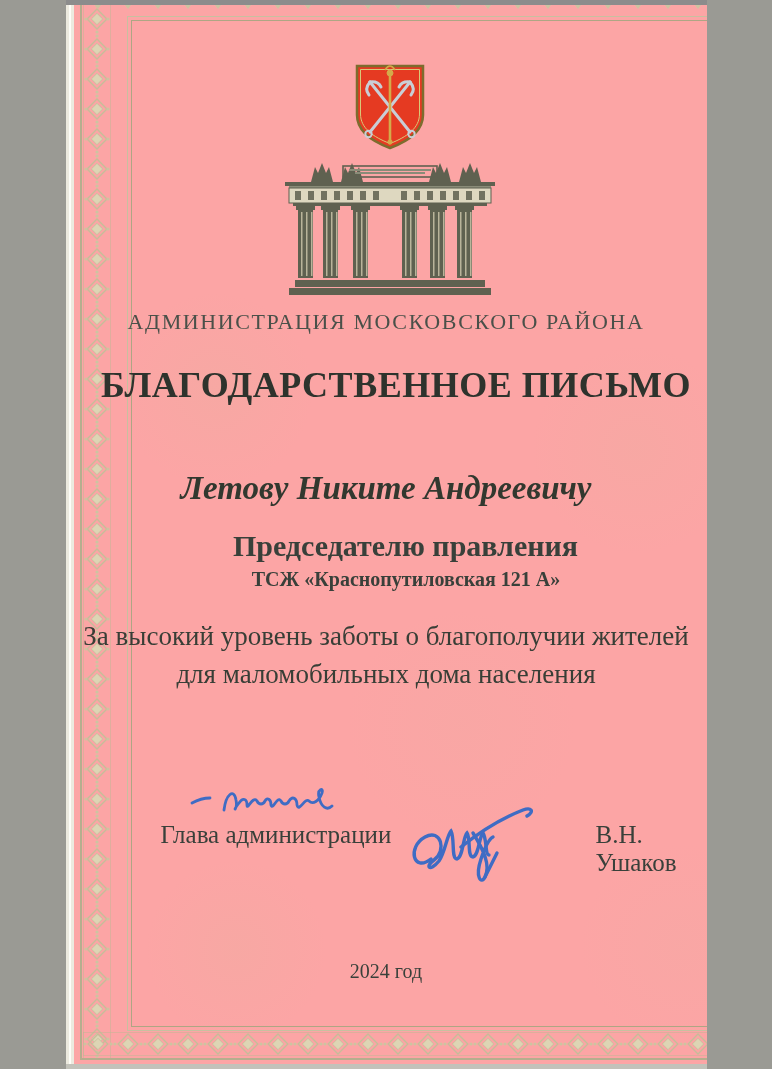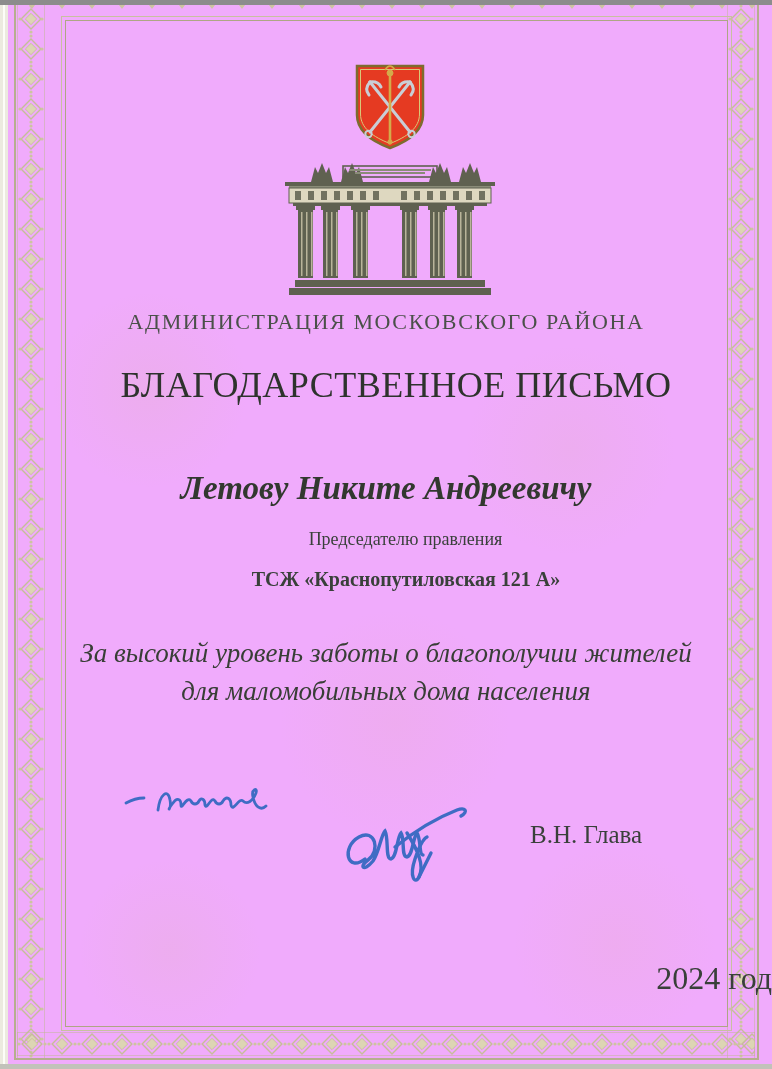--- a/index.html
+++ b/index.html
@@ -1,18 +1,18 @@
 <!DOCTYPE html>
 <html><head>
 <meta charset="utf-8">
 <style>
   html,body{margin:0;padding:0;background:#9a9a94;}
   .page{
-    position:relative;width:772px;height:1069px;margin:0 auto;
-    background:#f0abfc;overflow:hidden;
+    position:relative;width:641px;height:1069px;margin:0 auto;
+    background:#fca5a5;overflow:hidden;
     font-family:"Liberation Serif","DejaVu Serif",serif;color:#39403a;
   }
   
   .scan-top{position:absolute;left:0;top:0;width:772px;height:5px;background:#8c8c8c;}
   .scan-bottom{position:absolute;left:0;top:1064px;width:772px;height:5px;background:#c2c2ba;}
   .scan-left{position:absolute;left:0;top:0;width:8px;height:1069px;background:#eceadf;}
   .scan-left-streak{position:absolute;left:3px;top:0;width:2px;height:1069px;background:#fdfdf8;}
   
   .wm{position:absolute;border-radius:50%;pointer-events:none;}
   .wm1{left:10px;top:250px;width:280px;height:280px;background:radial-gradient(closest-side,rgba(214,186,150,.14),rgba(214,186,150,0) 70%);}
@@ -33,26 +33,26 @@
   .inner-frame{
     position:absolute;left:65px;top:20px;width:661px;height:1005px;
     border:1px solid #aea684;outline:1px solid #c8c0a0;outline-offset:3px;
   }
   
   .coat{position:absolute;left:50%;margin-left:-32px;top:63px;}
   .colonnade{position:absolute;left:50%;margin-left:-101px;top:158px;}
   
   .tblock{position:absolute;left:0;right:0;text-align:center;}
   .org{top:309px;font-size:22px;letter-spacing:1.6px;color:#4a5049;}
-  .title{top:364px;font-size:36px;font-weight:normal;letter-spacing:.5px;color:#2e332d;padding-left:20px;}
+  .title{top:364px;font-size:36px;font-weight:bold;letter-spacing:.5px;color:#2e332d;padding-left:20px;}
   .name{top:470px;font-size:33px;font-weight:bold;color:#32382f;font-style:italic;}
-  .pos1{top:529px;font-size:18px;font-weight:normal;padding-left:39px;}
+  .pos1{top:529px;font-size:30px;font-weight:bold;padding-left:39px;}
   .pos2{top:568px;font-size:20px;font-weight:bold;padding-left:40px;}
-  .body-lines{top:634px;font-size:27px;line-height:38px;color:#383e36;font-style:italic;}
-  .year{top:960px;font-size:32px;text-align:right;}
+  .body-lines{top:617px;font-size:27px;line-height:38px;color:#383e36;}
+  .year{top:960px;font-size:20px;}
   .handnote{position:absolute;left:118px;top:776px;}
   .sig-label{position:absolute;left:95px;top:821px;font-size:25px;}
   .sig-name{position:absolute;left:530px;top:821px;font-size:25px;}
   .scribble{position:absolute;left:335px;top:793px;}
 </style>
 </head>
 <body>
 
 <div class="page">
 
@@ -231,25 +231,26 @@
     <div>для маломобильных дома населения</div>
   </div>
 
   <svg class="handnote" width="175" height="44" viewBox="0 0 175 44">
     <g stroke="#3f6cc4" stroke-width="2.8" fill="none" stroke-linecap="round">
       <path d="M8,27 q9,-5 18,-5"></path>
       <path d="M40,34 C42,18 50,12 52,24 C54,34 47,37 55,27 C59,21 63,23 63,29 C63,35 69,19 73,25 C75,29 79,29 81,25 C83,21 87,23 87,29 C89,35 93,19 97,25 C99,29 103,29 105,25 C109,19 113,23 113,29 C115,37 121,21 125,25 C129,29 135,25 138,17 C140,11 133,13 135,21 C137,31 143,35 148,30"></path>
     </g>
   </svg>
 
+  <div class="sig-label">Глава администрации</div>
   <svg class="scribble" width="145" height="92" viewBox="0 0 145 92">
     <g stroke="#3f6cc4" stroke-width="3.4" fill="none" stroke-linecap="round">
       <path d="M30,66 C12,80 6,54 24,44 C40,35 46,58 33,67 C24,73 28,80 38,68 C44,60 46,42 50,38 C54,46 50,66 56,66 C62,64 62,44 66,40 C70,46 66,64 72,64 C78,62 78,44 82,40 C86,46 84,62 88,62"></path>
       <path d="M60,54 C80,38 104,24 122,17 C130,14 134,18 126,23"></path>
       <path d="M72,40 C82,56 90,72 84,84 C80,92 74,84 80,66 C84,54 88,46 92,44"></path>
       <path d="M84,84 L96,60"></path>
     </g>
   </svg>
-  <div class="sig-name">В.Н. Глава</div>
+  <div class="sig-name">В.Н. Ушаков</div>
 
   <div class="tblock year">2024 год</div>
 
 </div>
 
 </body></html>

